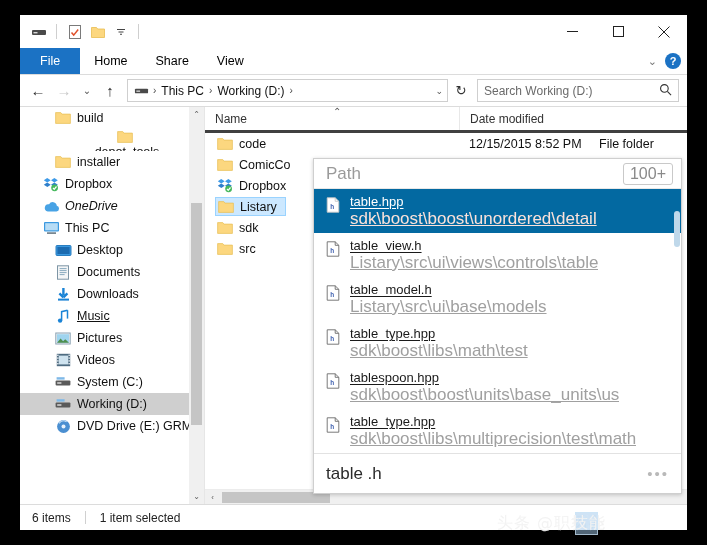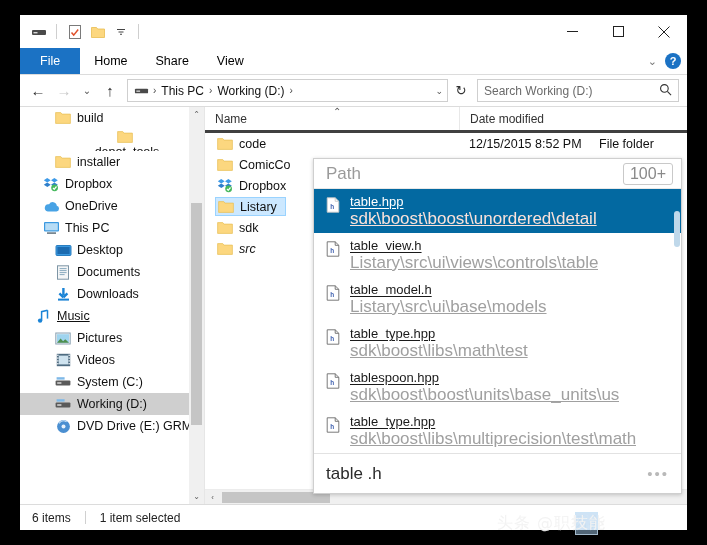--- a/index.html
+++ b/index.html
@@ -437,21 +437,21 @@
                 <path d="M4.2 1L.8 3.3l3.4 2.2L7.7 3.3z" fill="#3d9ae8"></path>
                 <path d="M11.4 1l3.4 2.3-3.4 2.2L8 3.3z" fill="#3d9ae8"></path>
                 <path d="M.8 7.8l3.4-2.3L7.7 7.8 4.3 10z" fill="#2f7fcb"></path>
                 <path d="M14.8 7.8l-3.4-2.3L8 7.8l3.4 2.2z" fill="#2f7fcb"></path>
                 <circle cx="11.6" cy="10.8" r="3.4" fill="#45b85c"></circle>
                 <path d="M10 10.9l1.2 1.4 2.3-2.8" stroke="#fff" stroke-width="1.2" fill="none"></path>
               </svg>
             </span>
             <span class="lbl">Dropbox</span>
           </div>
-          <div class="navitem" style="padding-left: 22px;">
+          <div class="navitem" style="padding-left: 22px; font-style: italic;">
             <span class="ni">
               <svg width="17" height="13" viewBox="0 0 17 13">
                 <path d="M4.8 11.5h8.7a2.9 2.9 0 00.3-5.7A4.1 4.1 0 006.1 4.3 3.4 3.4 0 004.8 11.5z" fill="#48a3e5"></path>
               </svg>
             </span>
             <span class="lbl">OneDrive</span>
           </div>
           <div class="navitem" style="padding-left: 22px;">
             <span class="ni">
               <svg width="17" height="14" viewBox="0 0 17 14">
@@ -482,21 +482,21 @@
           </div>
           <div class="navitem" style="padding-left: 34px;">
             <span class="ni">
               <svg width="15" height="15" viewBox="0 0 15 15">
                 <path d="M7.4 1v7.3M7.4 10.3L3.4 6.3M7.4 10.3l4-4" stroke="#1b84d6" stroke-width="2.4" fill="none"></path>
                 <rect x="2" y="11.6" width="11" height="2" fill="#1b84d6"></rect>
               </svg>
             </span>
             <span class="lbl">Downloads</span>
           </div>
-          <div class="navitem" style="padding-left: 14px; text-decoration: underline;">
+          <div class="navitem" style="padding-left: 34px; text-decoration: underline;">
             <span class="ni">
               <svg width="13" height="15" viewBox="0 0 13 15">
                 <path d="M10.5 1.2v8.4" stroke="#1b84d6" stroke-width="1.5"></path>
                 <path d="M10.5 1.2L4.6 2.7v8.6" stroke="#1b84d6" stroke-width="1.5" fill="none"></path>
                 <circle cx="3.1" cy="11.6" r="2.2" fill="#1b84d6"></circle>
               </svg>
             </span>
             <span class="lbl">Music</span>
           </div>
           <div class="navitem" style="padding-left: 34px;">
@@ -643,21 +643,21 @@
                   </svg>
                 </span>
                 <span>sdk</span>
               </span>
             </div>
             <div class="dt"></div>
             <div class="tp"></div>
           </div>
           <div class="frow">
             <div class="nm">
-              <span style="display: inline-flex; align-items: center; font-style: italic;">
+              <span style="display: inline-flex; align-items: center;">
                 <span class="fico">
                   <svg width="16" height="14" viewBox="0 0 16 14">
                     <path d="M.6 1.6h5.2l1.1 1.5H15.4v9.3H.6z" fill="#fcd77f" stroke="#e8be55" stroke-width=".7"></path>
                   </svg>
                 </span>
                 <span>src</span>
               </span>
             </div>
             <div class="dt"></div>
             <div class="tp"></div>

